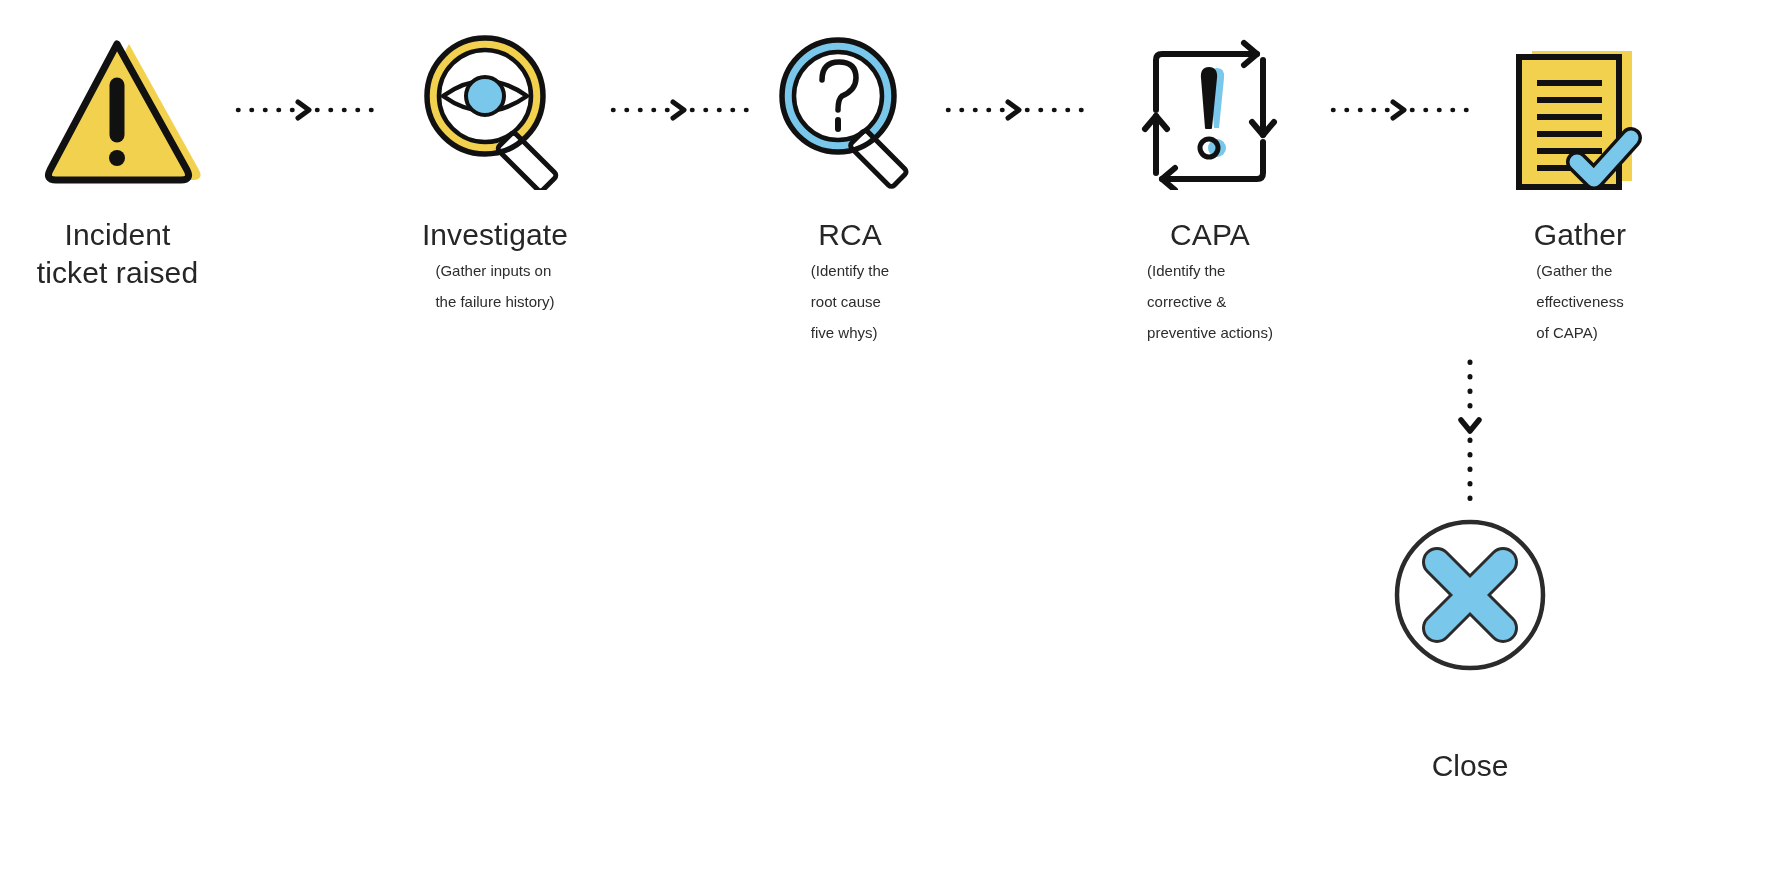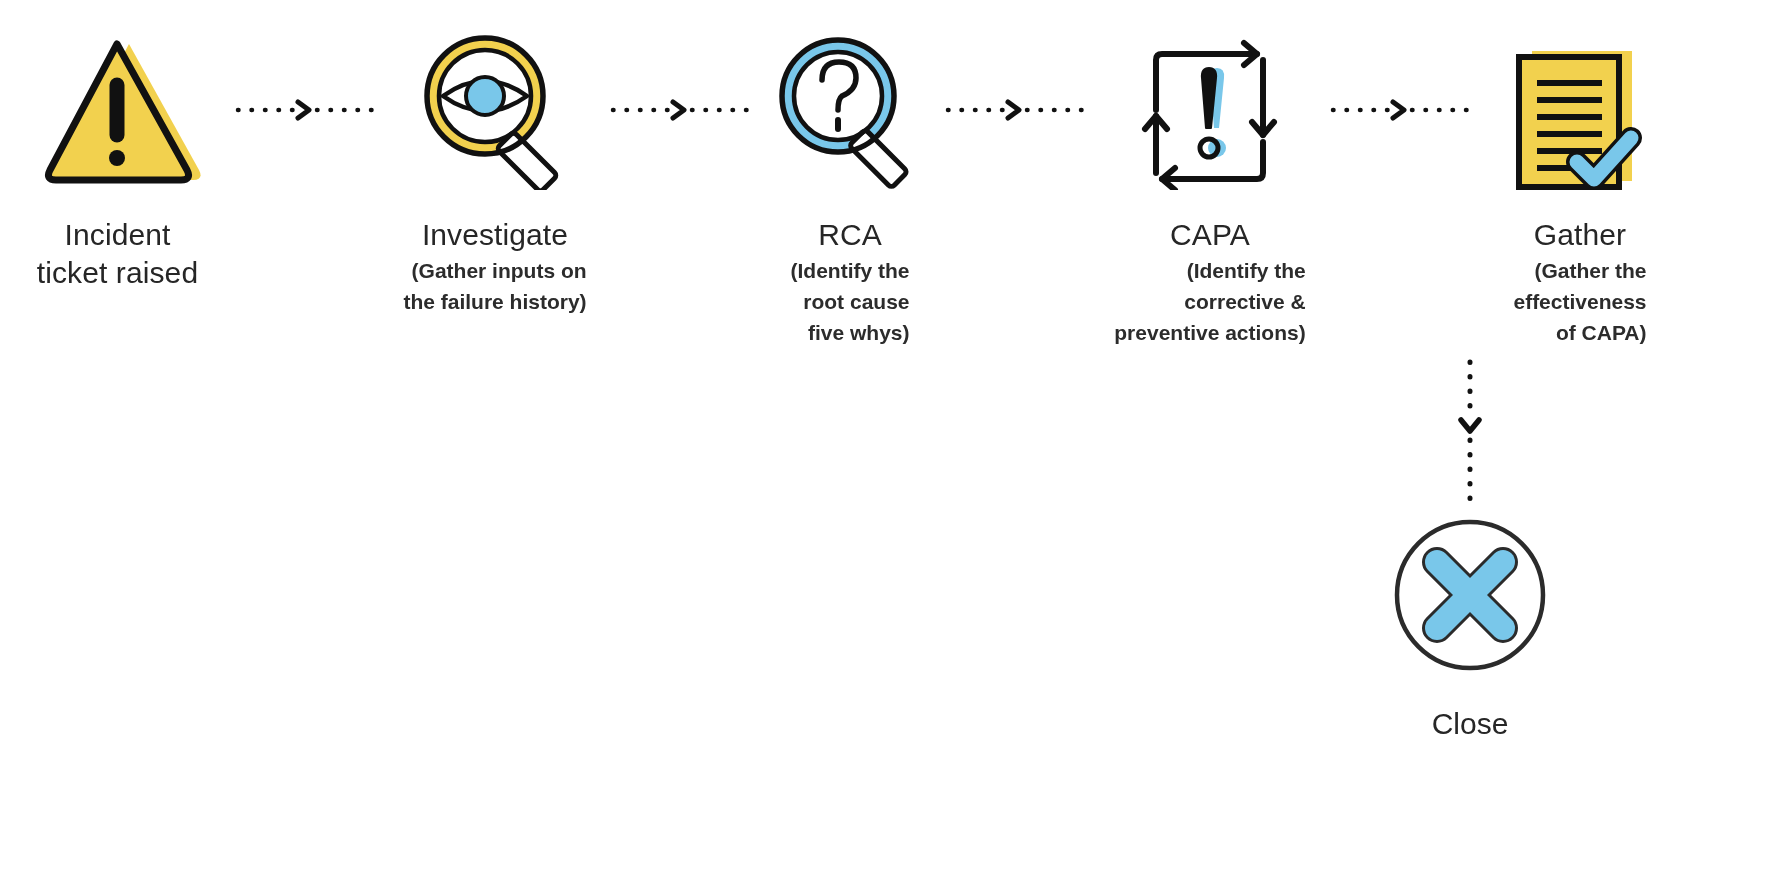--- a/index.html
+++ b/index.html
@@ -55,24 +55,24 @@
     line-height: 38px;
     font-weight: 400;
     text-align: center;
     color: #262626;
     letter-spacing: 0.1px;
     white-space: pre-line;
   }
 
   .step-sub {
     margin-top: 1px;
-    font-size: 21px;
+    font-size: 15px;
     line-height: 31px;
-    font-weight: 700;
-    text-align: right;
+    font-weight: 400;
+    text-align: left;
     color: #2c2c2c;
     white-space: pre-line;
   }
 
   
   .connector-h {
     flex: 0 0 auto;
     height: 160px;
     display: flex;
     align-items: center;
@@ -85,20 +85,21 @@
     align-items: center;
     justify-content: center;
   }
 
   
   .close-node {
     position: absolute;
     display: flex;
     flex-direction: column;
     align-items: center;
+    gap: 42px;
   }
 
   .close-label {
     margin-top: 26px;
     font-size: 30px;
     line-height: 38px;
     text-align: center;
     color: #262626;
   }
 </style>

